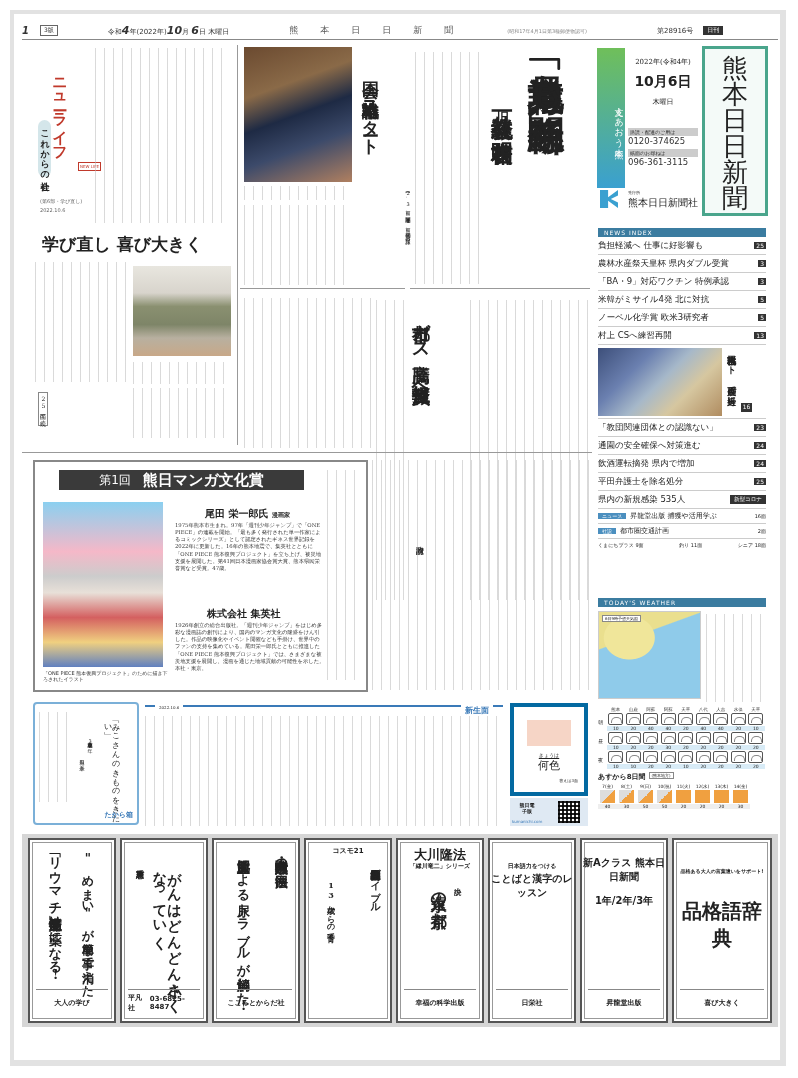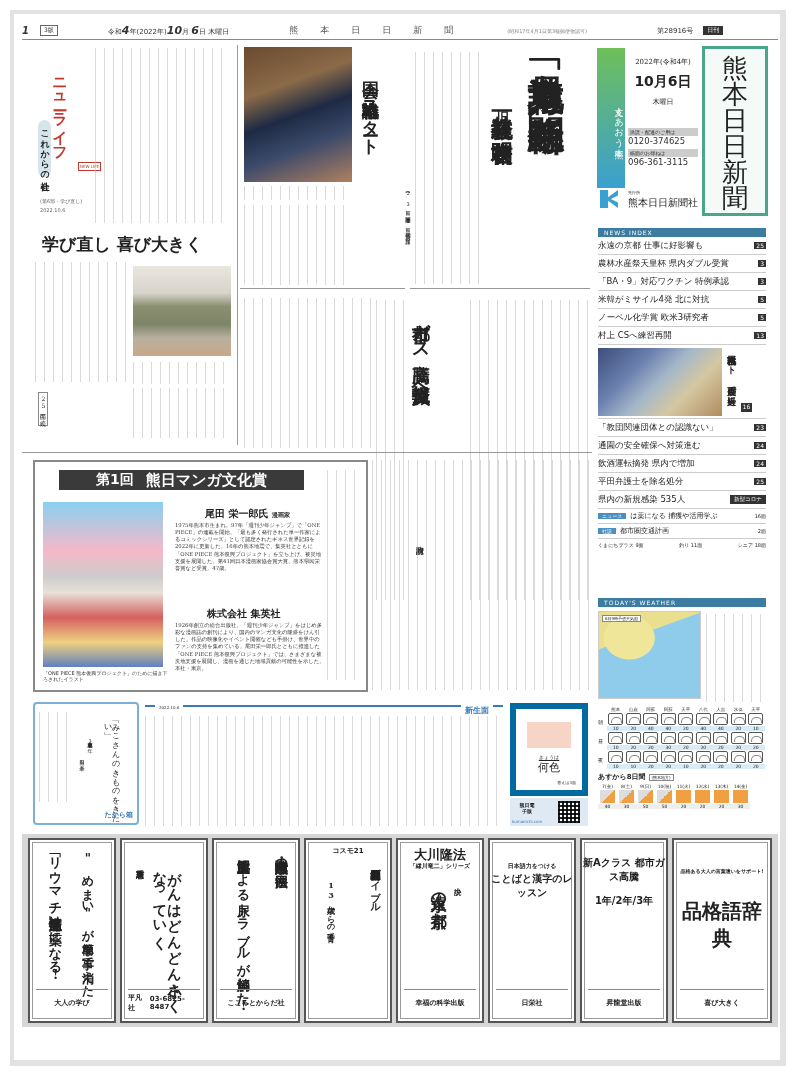--- a/index.html
+++ b/index.html
@@ -52,21 +52,21 @@
 .cell .ic::after{content:"";position:absolute;left:2px;top:3px;width:9px;height:5px;border-radius:5px 5px 0 0;border:1px solid #888;border-bottom:none}
 .cell .pr{font-size:4.5px;background:#d8ebf6;margin-top:1px}
 .fore{display:flex;margin-top:2px}
 .fore .fc{width:19px;text-align:center}
 .fore .fc .d{font-size:4.5px}
 .fore .fc .sq{width:15px;height:13px;margin:1px auto;background:linear-gradient(135deg,#ddd 50%,#f0a040 50%)}
 .fore .fc .sq.sun{background:#f0a040}
 .fore .fc .p{font-size:4.5px;background:#eee}
 .manga{position:absolute;left:33px;top:460px;width:335px;height:232px;border:2px solid #888;background:#fff}
 .manga-title{position:absolute;left:24px;top:8px;width:245px;height:20px;background:#3a3a3a;color:#fff;display:flex;align-items:center;justify-content:center;font-size:15px;font-weight:bold;font-family:"DejaVu Sans",sans-serif}
-.manga-title small{font-size:14px;margin-right:12px;font-weight:bold}
+.manga-title small{font-size:12px;margin-right:12px;font-weight:normal}
 .manga-art{position:absolute;left:8px;top:40px;width:120px;height:165px;background:linear-gradient(180deg,#8bd0f0 0%,#f5b8c8 30%,#ccc 45%,#e8e0d8 55%,#d46060 70%,#f0d080 85%,#6080c0 100%)}
 .column-box{position:absolute;left:33px;top:702px;width:106px;height:123px;border:2px solid #7bb0d8;border-radius:4px}
 .ads{position:absolute;left:22px;top:834px;width:756px;height:193px;background:#d6d6d6}
 .ad{position:absolute;top:4px;height:185px;border:2px solid #555;background:#fff;outline:1px solid #999;outline-offset:-5px}
 .ad .big{position:absolute;writing-mode:vertical-rl;text-orientation:upright;font-weight:bold;line-height:1.05}
 .ad .foot{position:absolute;bottom:6px;left:6px;right:6px;height:26px;border-top:1px solid #888;font-size:7px;font-family:"DejaVu Sans",sans-serif;display:flex;align-items:center;justify-content:center;font-weight:bold}
 .ad .h{position:absolute;font-weight:bold;text-align:center;left:0;right:0}
 .sm{font-size:7px;font-family:"DejaVu Sans",sans-serif}
 </style>
 </head>
@@ -145,21 +145,21 @@
 
 <div style="position:absolute;left:145px;top:705px;width:358px;height:8px;display:flex;">
   <div style="width:10px;height:2px;background:#3a7ab8"></div>
   <span style="font-size:4px;margin:0 4px">2022.10.6</span>
   <div style="flex:1;height:2px;background:#3a7ab8"></div>
   <span style="font-size:8px;font-weight:bold;color:#3a7ab8;margin:0 4px">新生面</span>
   <div style="width:10px;height:2px;background:#3a7ab8"></div>
 </div>
 <div class="col-text" style="left:145px;top:716px;width:355px;height:110px"></div>
 
-<div style="position:absolute;left:510px;top:703px;width:78px;height:93px;border:6px solid #0369a1">
+<div style="position:absolute;left:510px;top:703px;width:78px;height:93px;border:4px solid #0369a1">
   <div style="margin: 13px auto 0px; width: 44px; height: 26px; background: rgb(246, 213, 198);" id="swatch"></div>
   <div style="text-align:center;font-size:5px;margin-top:6px;text-decoration:underline">きょうは</div>
   <div style="text-align:center;font-size:11px">何色</div>
   <div style="text-align:right;font-size:4px;margin-right:6px;margin-top:5px">答えは3面</div>
 </div>
 <div style="position:absolute;left:510px;top:798px;width:78px;height:28px;background:#dfe9f3;font-family:'DejaVu Sans',sans-serif">
   <div style="position:absolute;left:8px;top:4px;font-size:5px;font-weight:bold;width:18px;text-align:center">熊日電子版</div>
   <div style="position:absolute;left:2px;top:21px;font-size:4px;color:#3a7ab8">kumanichi.com</div>
   <div style="position:absolute;left:48px;top:3px;width:22px;height:22px;background:repeating-linear-gradient(0deg,#222 0 2px,#fff 2px 4px),repeating-linear-gradient(90deg,#222 0 2px,#fff 2px 4px);background-blend-mode:multiply"></div>
 </div>
@@ -186,21 +186,21 @@
   <span>本</span>
   <span>日</span>
   <span>日</span>
   <span>新</span>
   <span>聞</span>
 </div>
 
 <div class="idx">
   <div class="idxhead">NEWS INDEX</div>
   <div class="idx-row">
-      <span>永遠の京都 仕事に好影響も</span>
+      <span>負担軽減へ 仕事に好影響も</span>
       <span class="pg">25</span>
     </div>
   <div class="idx-row">
       <span>農林水産祭天皇杯 県内ダブル受賞</span>
       <span class="pg">3</span>
     </div>
   <div class="idx-row">
       <span>「BA・9」対応ワクチン 特例承認</span>
       <span class="pg">3</span>
     </div>
@@ -235,21 +235,21 @@
     </div>
   <div class="idx-row">
       <span>平田弁護士を除名処分</span>
       <span class="pg">25</span>
     </div>
   <div class="idx-row">
       <span>県内の新規感染 535人</span>
       <span class="badge">新型コロナ</span>
     </div>
   <div class="idx-row" style="font-size:7px;height:15px">
-      <span><span class="tag">ニュース</span><span>は薬になる 捕獲や活用学ぶ</span></span>
+      <span><span class="tag">ニュース</span><span>昇龍堂出版 捕獲や活用学ぶ</span></span>
       <span style="font-size:5px">16面</span>
     </div>
   <div class="idx-row" style="font-size:7px;height:15px">
       <span><span class="tag">社説</span><span>都市圏交通計画</span></span>
       <span style="font-size:5px">2面</span>
     </div>
   <div class="idx-row" style="font-size:5px;height:12px;border:none">
     <span><span>くまにちプラス</span> <span>9面</span></span>
     <span><span>釣り</span> <span>11面</span></span>
     <span><span>シニア</span> <span>18面</span></span>
@@ -387,21 +387,21 @@
             <div class="ic"></div>
             <div class="pr">20</div>
           </div>
           <div class="cell">
             <div class="ic"></div>
             <div class="pr">20</div>
           </div>
         </div>
       </div>
   </div>
-  <div style="display:flex;align-items:center;margin-top:3px;font-size:7px;font-weight:bold">
+  <div style="display:flex;align-items:flex-start;margin-top:3px;font-size:7px;font-weight:bold">
     <span>あすから8日間</span>
     <span style="font-size:4px;border:1px solid #888;margin-left:3px;padding:0 2px;font-weight:normal">(熊本地方)</span>
   </div>
   <div class="fore" id="wx-fore">
       <div class="fc">
         <div class="d">7(金)</div>
         <div class="sq"></div>
         <div class="p">40</div>
       </div>
       <div class="fc">
@@ -469,21 +469,21 @@
     <div class="big" style="left:32px;top:42px;font-size:16px;font-family:'DejaVu Serif',serif">永遠の京都</div>
     <div class="big" style="left:56px;top:42px;font-size:7px">小説</div>
     <div class="foot">幸福の科学出版</div>
   </div>
   <div class="ad" style="left:466px;width:88px">
     <div class="h sm" style="top:22px;font-size:6px">日本語力をつける</div>
     <div class="h" style="top:32px;font-size:10px;font-family:Liberation Sans, sans-serif">ことばと漢字のレッスン</div>
     <div class="foot">日栄社</div>
   </div>
   <div class="ad" style="left:558px;width:88px">
-    <div class="h" style="top:16px;font-size:10px;font-family:'DejaVu Sans',sans-serif">新Aクラス 都市ガス高騰</div>
+    <div class="h" style="top:16px;font-size:10px;font-family:'DejaVu Sans',sans-serif">新Aクラス 熊本日日新聞</div>
     <div class="h" style="top:54px;font-size:10px;font-family:'DejaVu Sans',sans-serif">1年/2年/3年</div>
     <div class="foot">昇龍堂出版</div>
   </div>
   <div class="ad" style="left:650px;width:100px">
     <div class="h sm" style="top:28px;font-size:5px">品格ある大人の言葉遣いをサポート!</div>
     <div class="h" style="top:58px;font-size:20px">品格語辞典</div>
     <div class="foot">喜び大きく</div>
   </div>
 </div>
 

